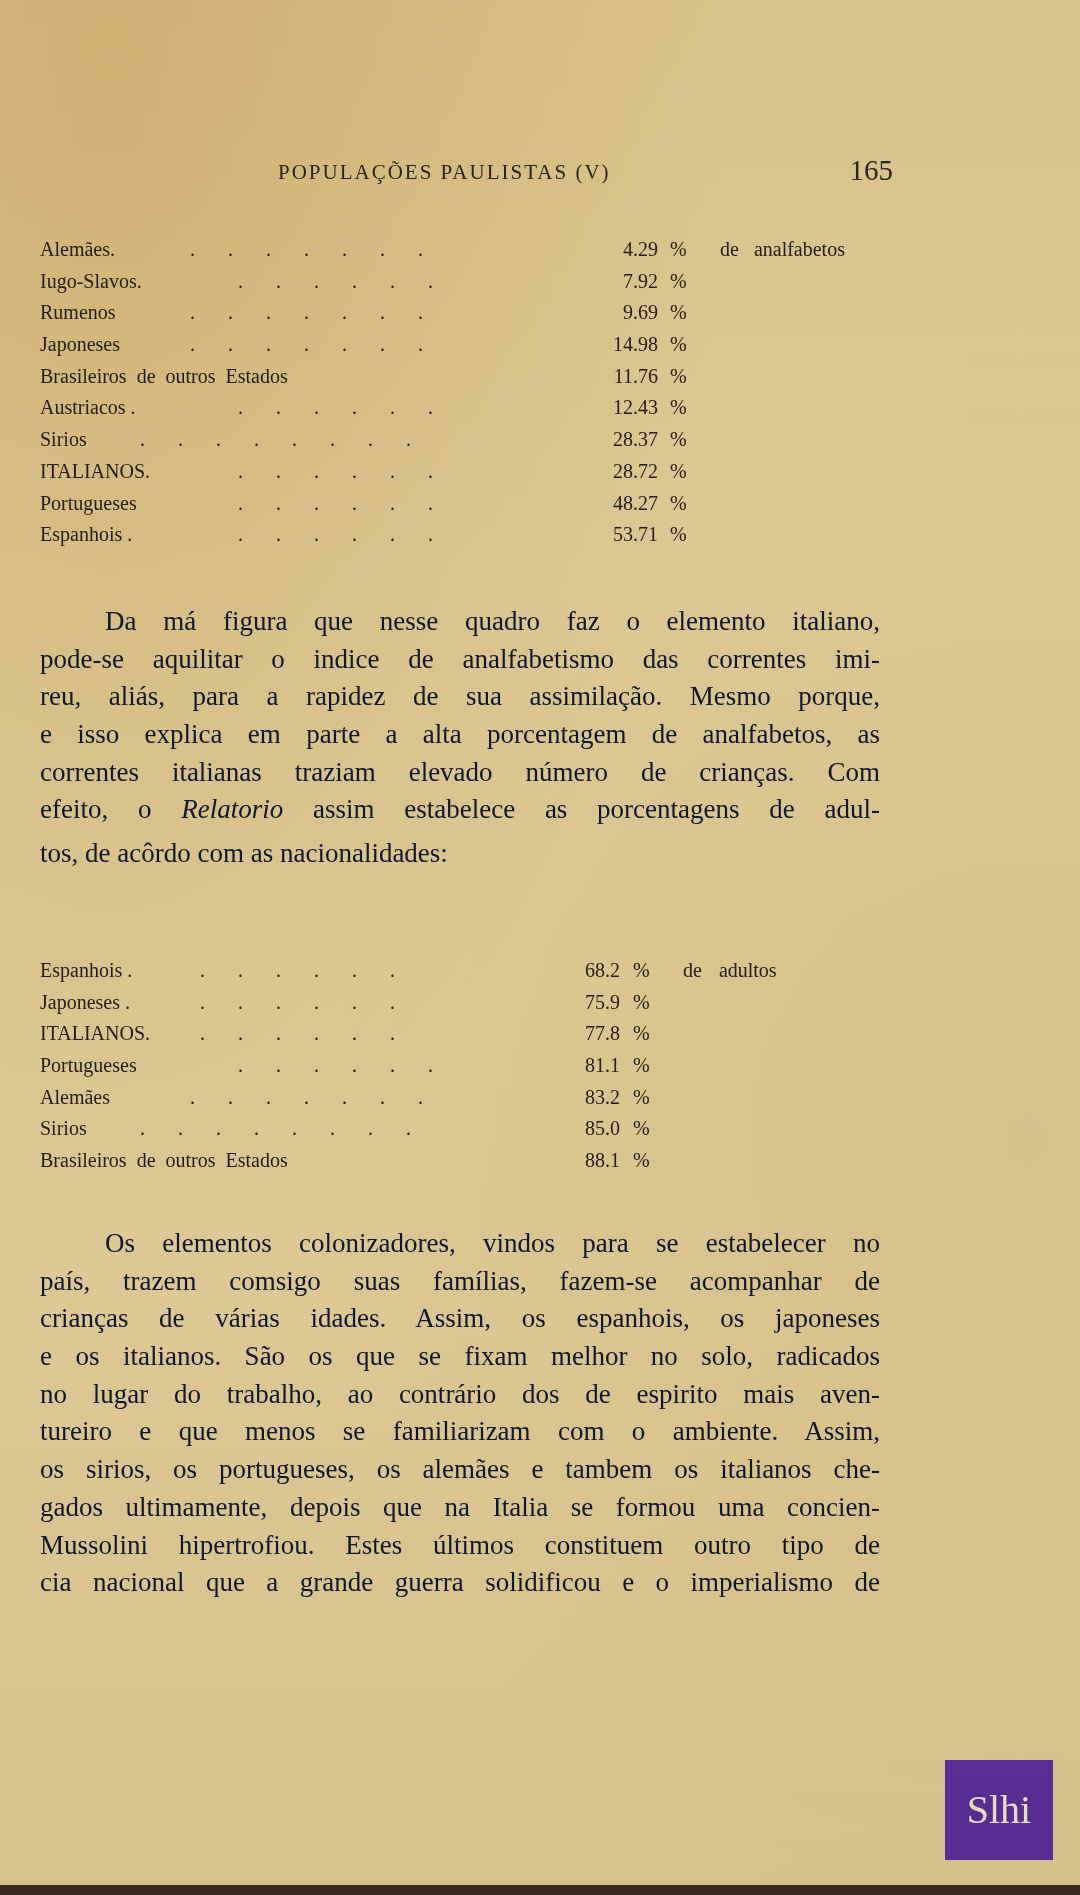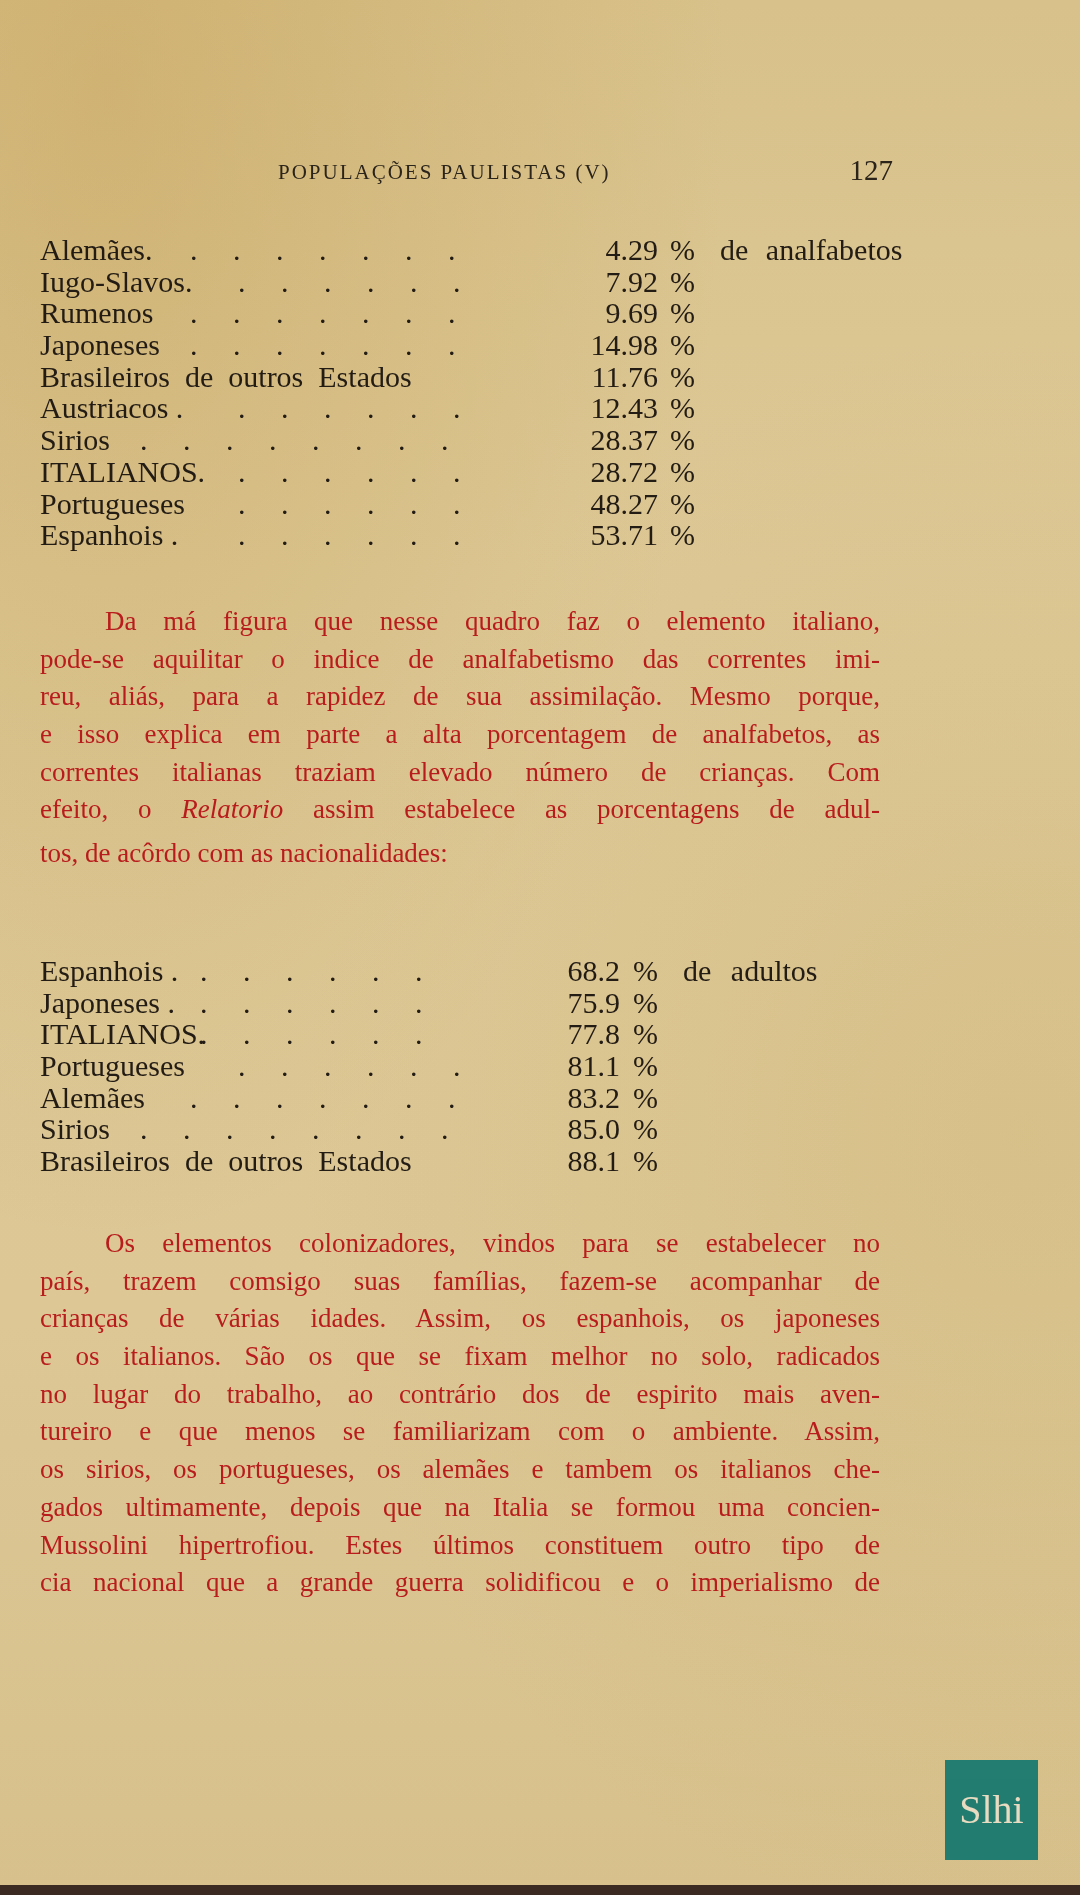--- a/index.html
+++ b/index.html
@@ -44,21 +44,21 @@
       position: absolute;
       right: 0;
       top: -4px;
       font-size: 29px;
       color: #2b241a;
     }
     .table {
       position: absolute;
       left: 40px;
       width: 860px;
-      font-size: 30px;
+      font-size: 20px;
       line-height: 31.7px;
       color: #231c14;
     }
     .table.t1 { top: 234px; }
     .table.t2 { top: 955px; font-family: "Liberation Sans", "DejaVu Sans", sans-serif; font-stretch: condensed; }
     .row {
       position: relative;
       height: 31.7px;
       white-space: nowrap;
     }
@@ -115,42 +115,42 @@
       font-family: "Liberation Serif", "DejaVu Serif", serif;
       transform-origin: left top;
     }
     .paragraph {
       position: absolute;
       left: 40px;
       width: 840px;
       font-size: 27px;
       line-height: 37.7px;
       text-align: justify;
-      color: #b91c1c;
+      color: #0f172a;
       font-family: "Liberation Serif", "DejaVu Serif", serif;
     }
     .paragraph.p1 { top: 603px; }
     .paragraph.p2 { top: 1225px; }
     .paragraph .line {
       display: block;
       height: 37.7px;
       white-space: nowrap;
       text-align: justify;
       text-align-last: justify;
     }
     .paragraph .line.first { padding-left: 65px; }
     .paragraph .line.last { text-align-last: left; margin-top: 6px; }
     .paragraph em { font-style: italic; }
     .watermark {
       position: absolute;
       left: 945px;
       top: 1760px;
-      width: 93px;
+      width: 108px;
       height: 100px;
-      background: #0f766e;
+      background: #4c1d95;
       color: #eadfc7;
       font-family: "Liberation Serif", "DejaVu Serif", serif;
       font-size: 40px;
       line-height: 100px;
       text-align: center;
       opacity: 0.9;
     }
     .bottom-edge {
       position: absolute;
       left: 0;
@@ -160,21 +160,21 @@
       background: #3a2a22;
     }
   </style>
 </head>
 <body>
 
 <div class="page">
 
   <div class="header">
     <span class="running-title">POPULAÇÕES PAULISTAS (V)</span>
-    <span class="page-number">127</span>
+    <span class="page-number">165</span>
   </div>
 
   <div class="table t1">
     <div class="row">
       <span class="label">Alemães.</span>
       <span class="dots" style="left:150px">. . . . . . .</span>
       <span class="value">4.29</span>
       <span class="unit">%</span>
       <span class="suffix">de analfabetos</span>
     </div>

